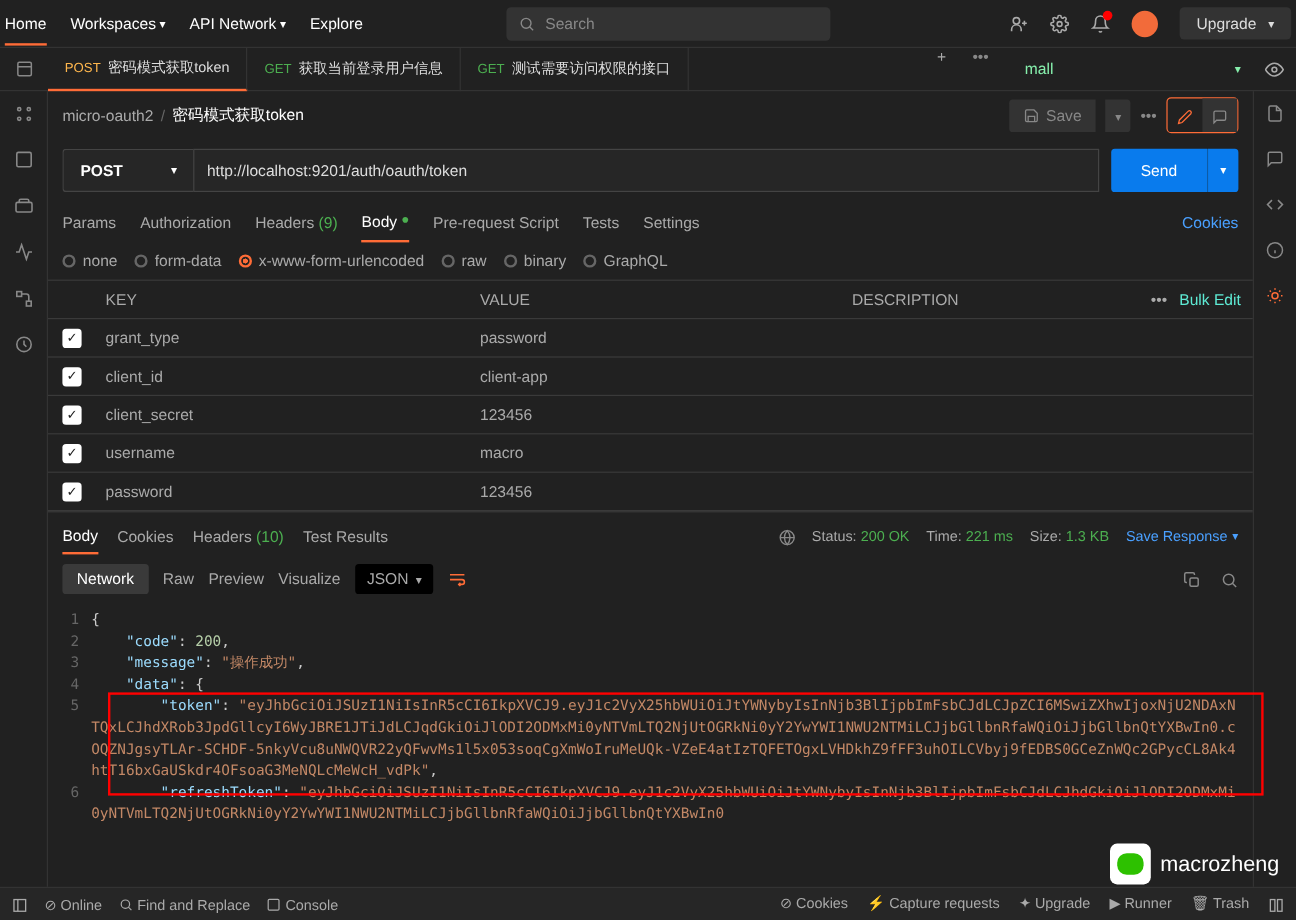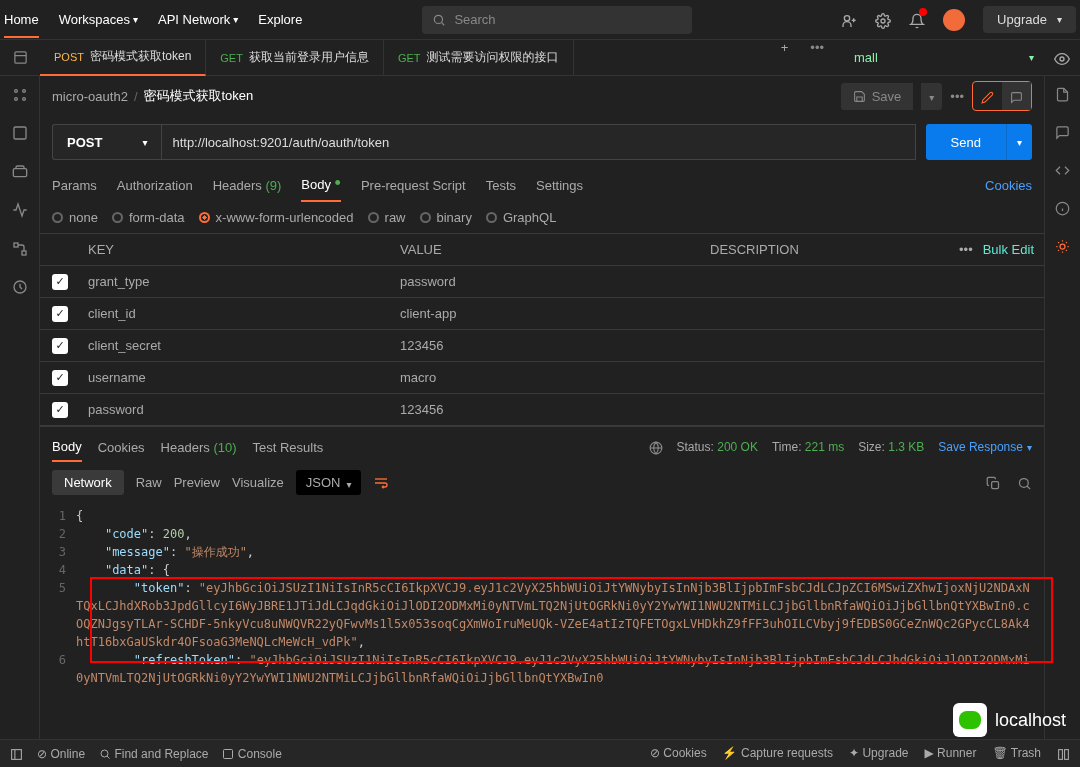--- a/index.html
+++ b/index.html
@@ -421,21 +421,21 @@
         </svg></span>
     <span style="color:#ff6c37"><svg width="15" height="15" viewBox="0 0 24 24" fill="none" stroke="currentColor" stroke-width="2">
           <circle cx="12" cy="12" r="4"></circle>
           <path d="M12 2v2M12 20v2M2 12h2M20 12h2M5 5l1.5 1.5M17.5 17.5L19 19M5 19l1.5-1.5M17.5 6.5L19 5"></path>
         </svg></span>
   </div>
 </div>
 
 <div class="wechat">
   <span class="ic"></span>
-  <span>localhost</span>
+  <span>macrozheng</span>
 </div>
 
 <div class="footer">
   <span><svg width="13" height="13" viewBox="0 0 24 24" fill="none" stroke="currentColor" stroke-width="2">
         <rect x="3" y="3" width="18" height="18"></rect>
         <line x1="9" y1="3" x2="9" y2="21"></line>
       </svg></span>
   <span>⊘ <span>Online</span></span>
   <span><svg width="12" height="12" viewBox="0 0 24 24" fill="none" stroke="currentColor" stroke-width="2">
         <circle cx="11" cy="11" r="7"></circle>

